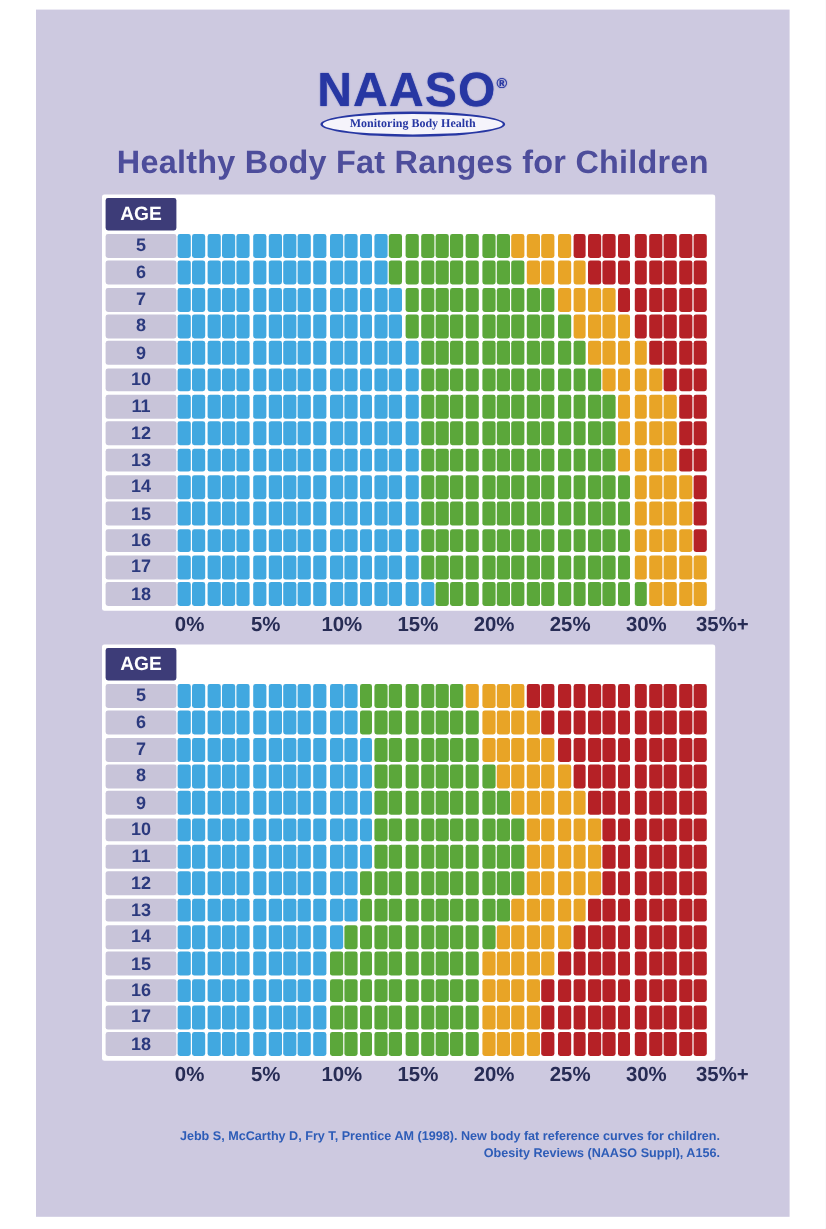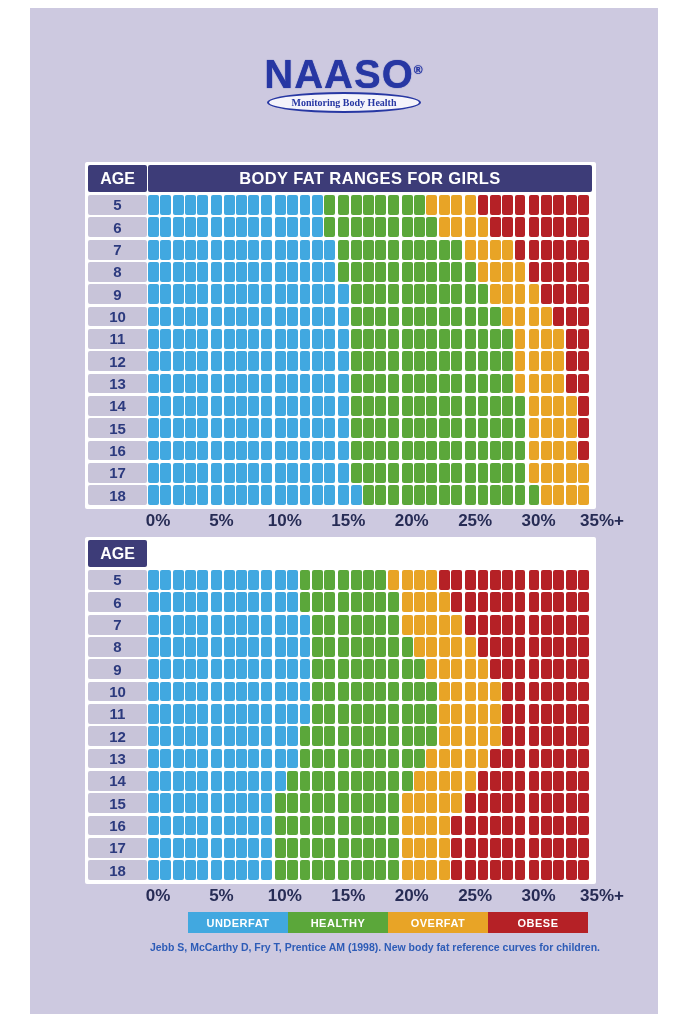--- a/index.html
+++ b/index.html
@@ -53,25 +53,25 @@
 <body>
 
 <div class="page">
   <div class="panel">
 
     <div class="logo">
       <span class="brand"><span>NAASO</span><sup>®</sup></span>
       <div class="tagline">Monitoring Body Health</div>
     </div>
 
+    <div class="title">Healthy Body Fat Ranges for Children</div>
 
     <div class="chart girls">
       <div class="backing"></div>
       <div class="age-head">AGE</div>
-      <div class="bar-head">BODY FAT RANGES FOR GIRLS</div>
       <div class="age-col">
           <div class="agebox" style="top: 0px;">5</div>
           <div class="agebox" style="top: 22.32px;">6</div>
           <div class="agebox" style="top: 44.64px;">7</div>
           <div class="agebox" style="top: 66.96px;">8</div>
           <div class="agebox" style="top: 89.28px;">9</div>
           <div class="agebox" style="top: 111.6px;">10</div>
           <div class="agebox" style="top: 133.92px;">11</div>
           <div class="agebox" style="top: 156.24px;">12</div>
           <div class="agebox" style="top: 178.56px;">13</div>
@@ -1101,25 +1101,20 @@
           <div class="tick" style="left: 105.43px;">5%</div>
           <div class="tick" style="left: 168.86px;">10%</div>
           <div class="tick" style="left: 232.29px;">15%</div>
           <div class="tick" style="left: 295.72px;">20%</div>
           <div class="tick" style="left: 359.15px;">25%</div>
           <div class="tick" style="left: 422.58px;">30%</div>
           <div class="tick" style="left: 486.01px;">35%+</div>
         </div>
     </div>
 
-    <div class="legend">
-        <div class="lseg" style="background: rgb(65, 168, 224);">UNDERFAT</div>
-        <div class="lseg" style="background: rgb(91, 167, 58);">HEALTHY</div>
-        <div class="lseg" style="background: rgb(232, 164, 38);">OVERFAT</div>
-        <div class="lseg" style="background: rgb(181, 33, 38);">OBESE</div>
-      </div>
 
     <div class="footer">
       <div>Jebb S, McCarthy D, Fry T, Prentice AM (1998).  New body fat reference curves for children.</div>
+      <div>Obesity Reviews (NAASO Suppl), A156.</div>
     </div>
 
   </div>
 </div>
 
 </body></html>

